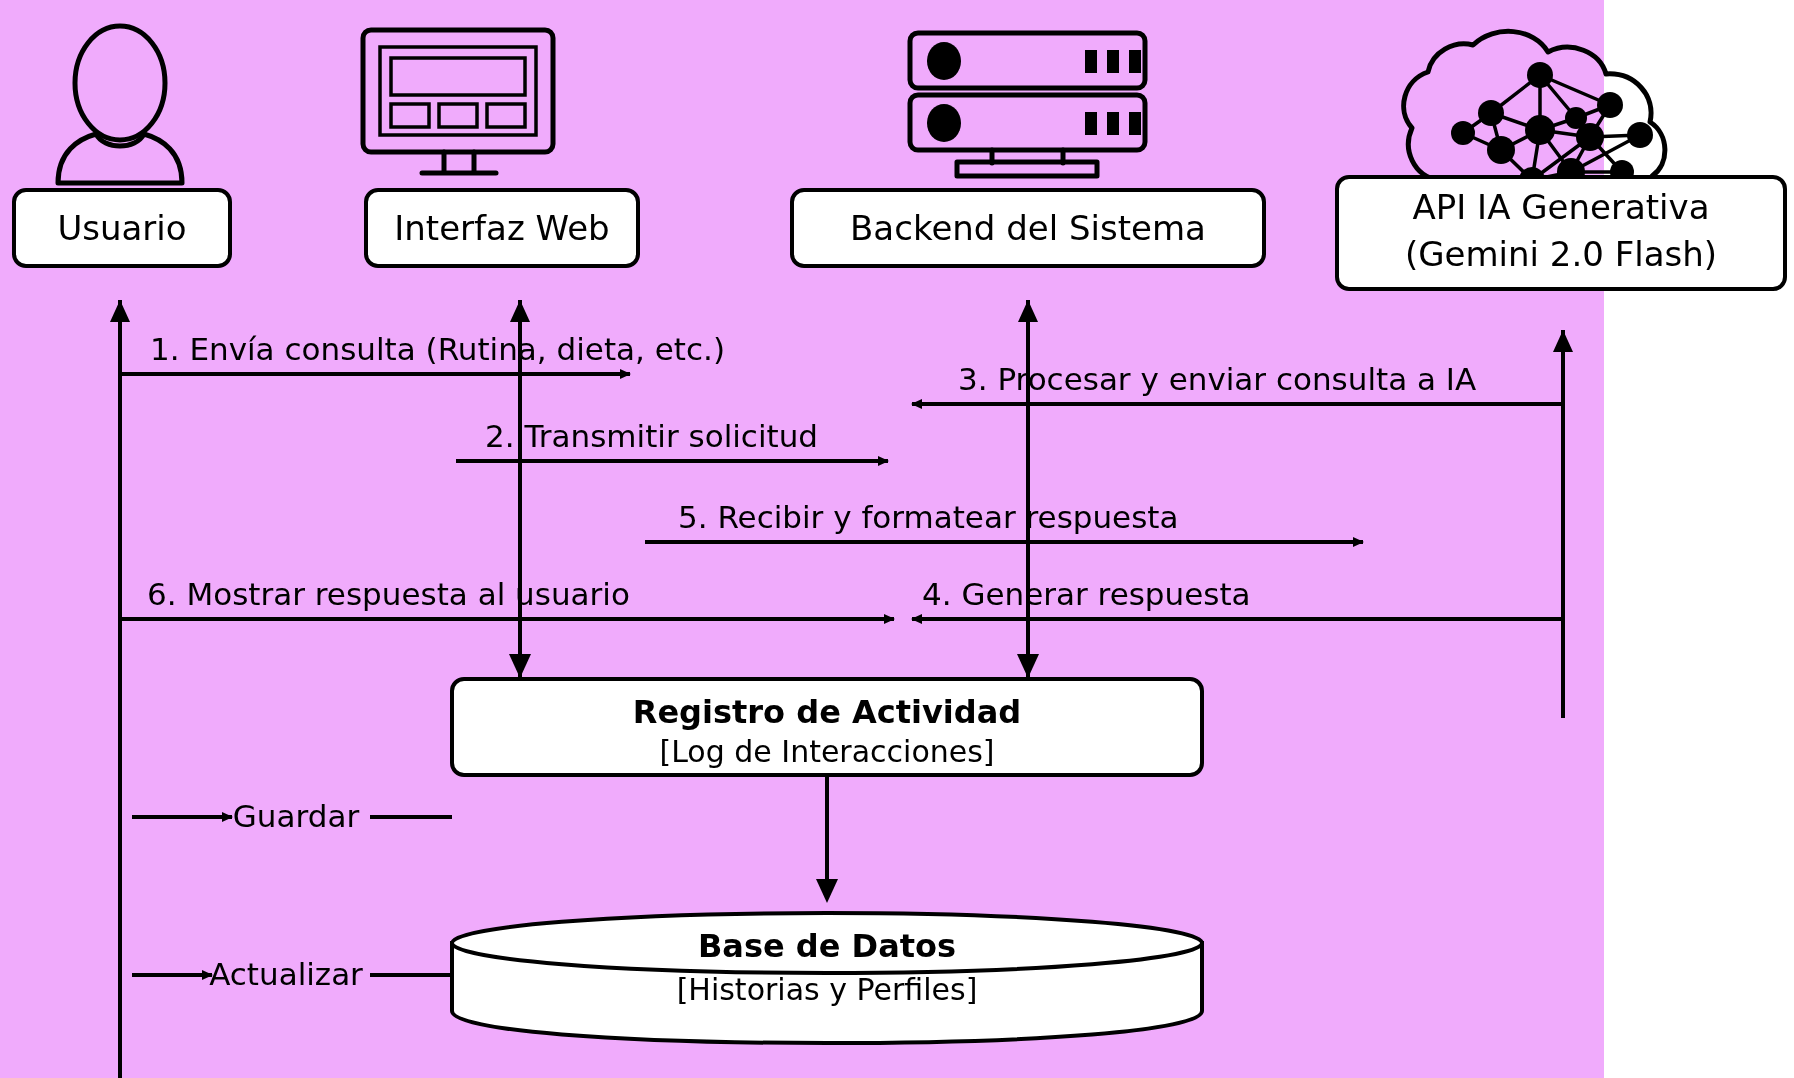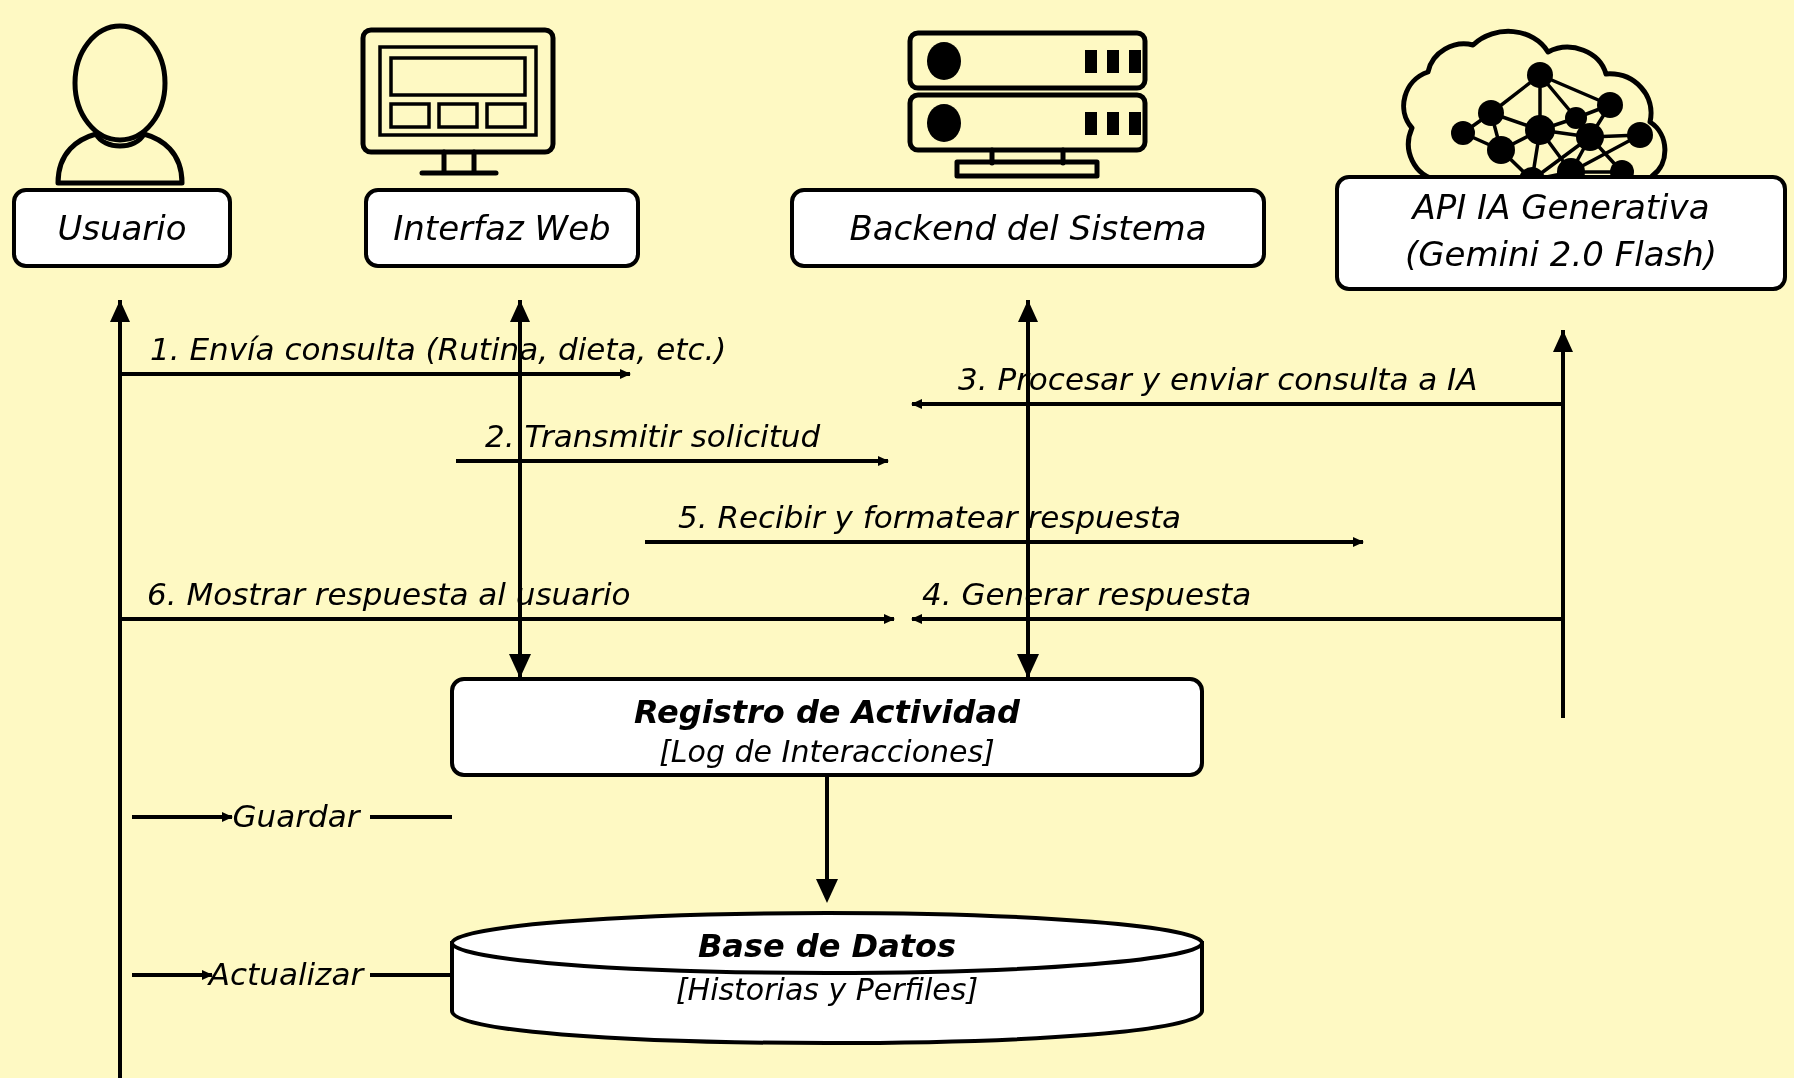--- a/index.html
+++ b/index.html
@@ -8,24 +8,23 @@
     background: #ffffff;
   }
   body {
     width: 1794px;
     height: 1078px;
     font-family: "DejaVu Sans", sans-serif;
     overflow: hidden;
   }
   #diagram-root {
     position: relative;
-    width: 1794px;
+    width: 1604px;
     height: 1078px;
-    background: #fef9c3;
-    font-style: italic;
+    background: #f0abfc;
   }
   svg#seq-svg {
     display: block;
     width: 1794px;
     height: 1078px;
   }
   .stroke-thin {
     fill: none;
     stroke: #000000;
     stroke-width: 3.5;

